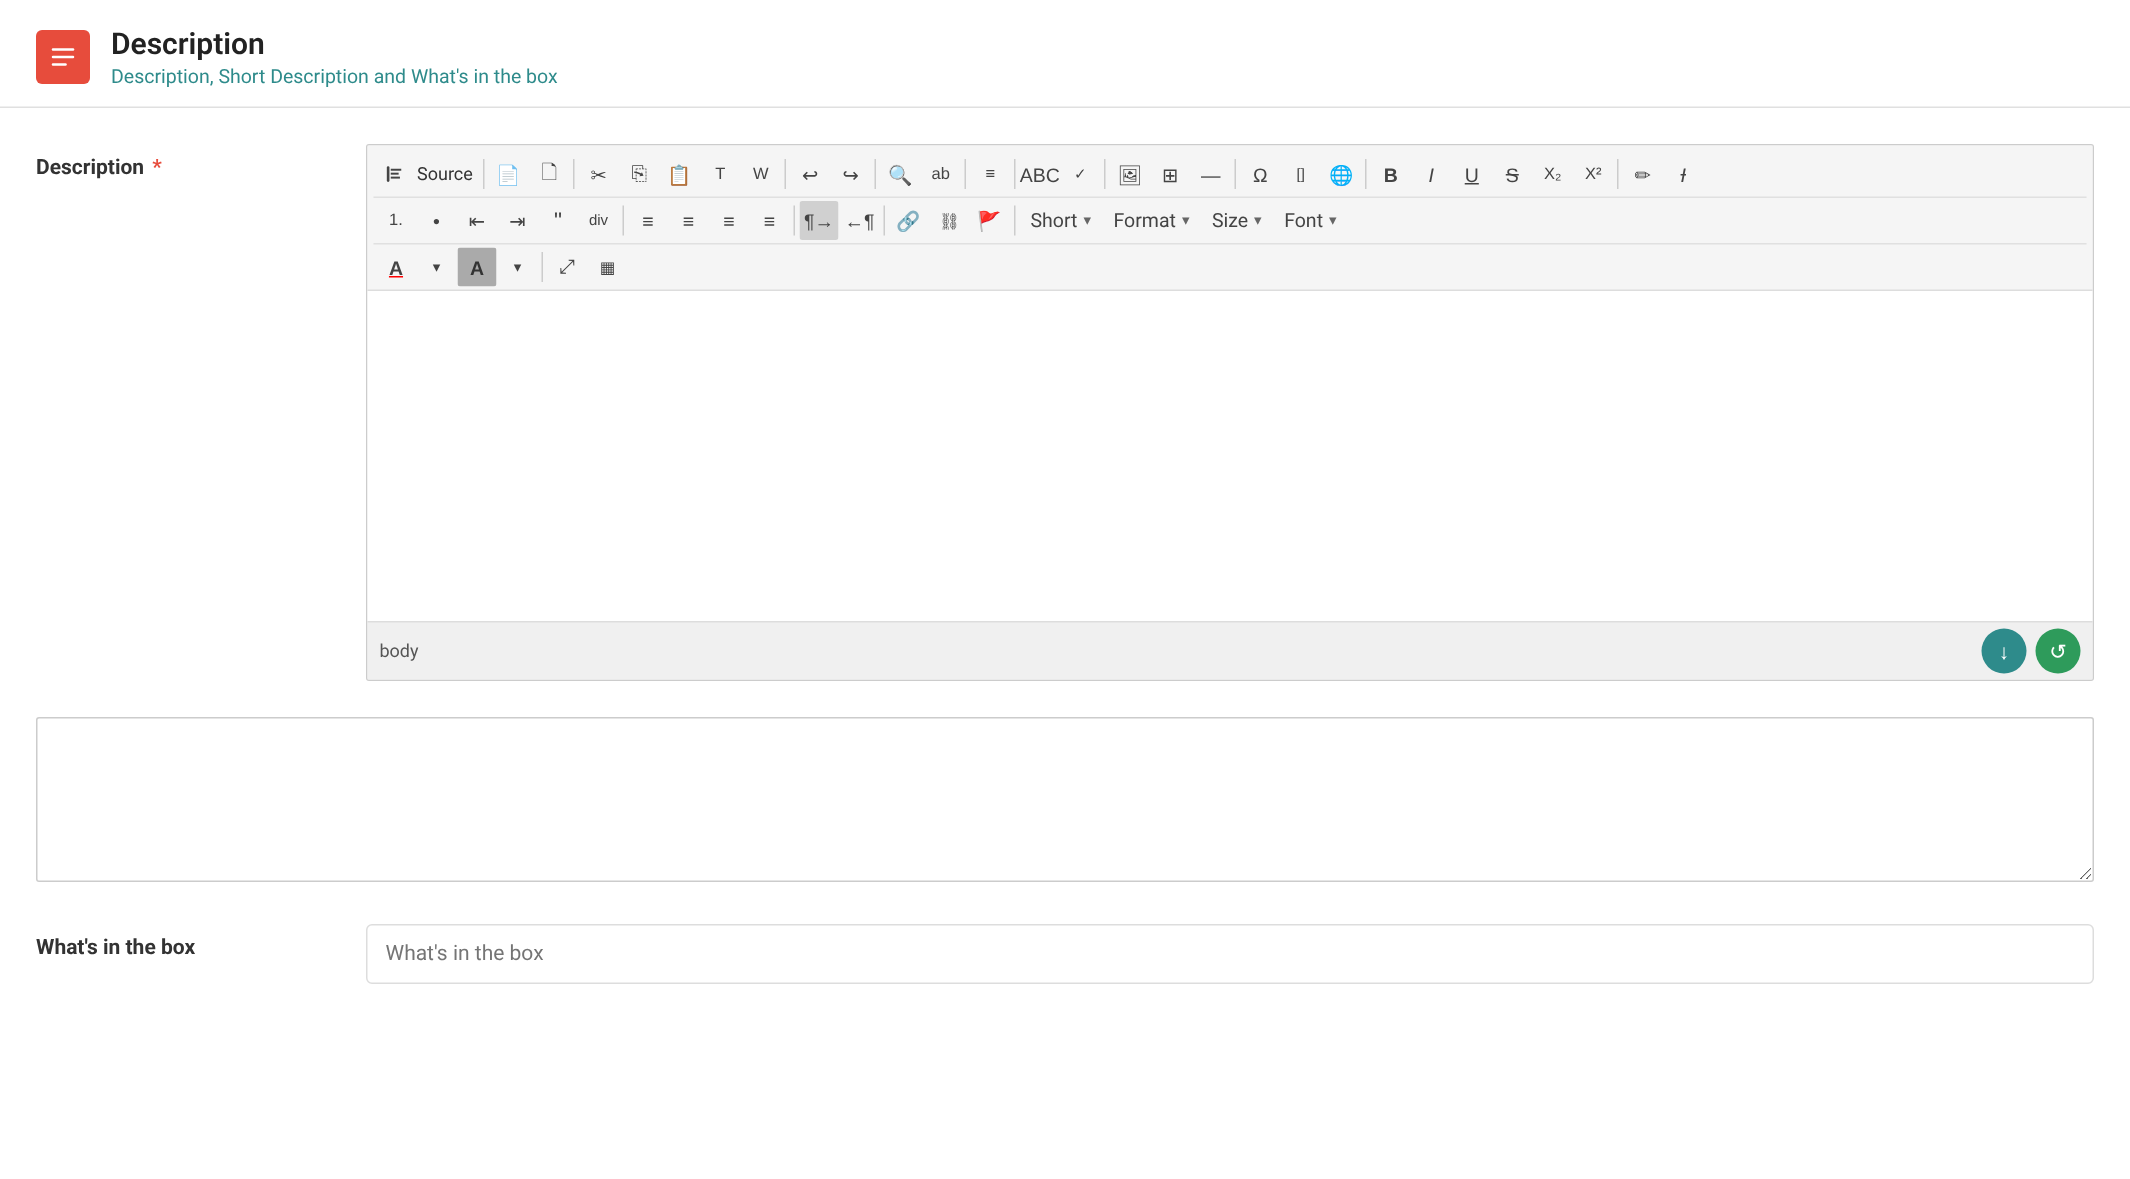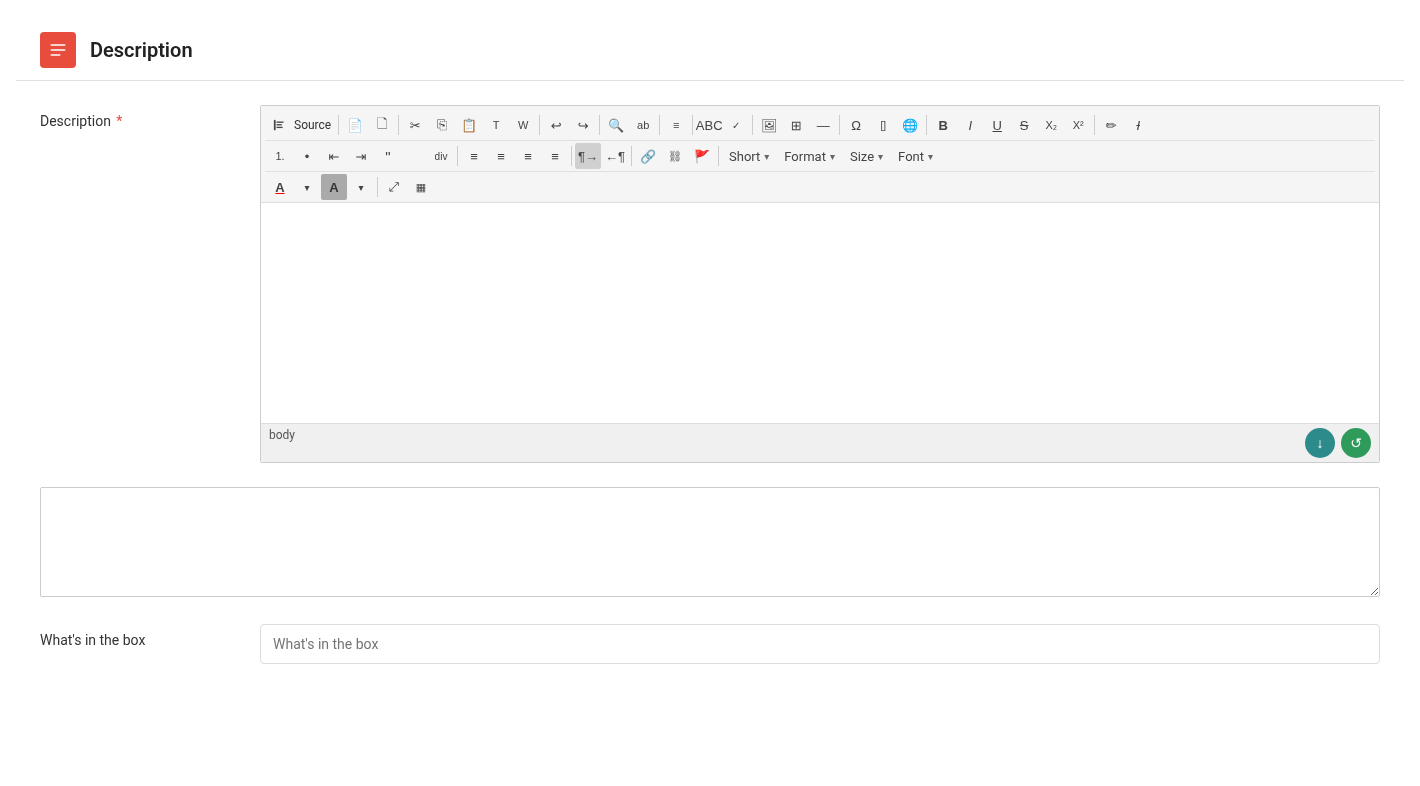--- a/index.html
+++ b/index.html
@@ -1,45 +1,45 @@
 <!DOCTYPE html>
 <html><head>
   <meta charset="utf-8">
   <style>
     * { box-sizing: border-box; margin: 0; padding: 0; }
     body { font-family: -apple-system, BlinkMacSystemFont, 'Segoe UI', Roboto, sans-serif; background: #f5f5f5; color: #333; font-size: 14px; }
 
-    .page-wrapper { background: #fff; min-height: 786px; padding: 16px; }
+    .page-wrapper { background: #fff; min-height: 786px; padding: 0; }
 
     .page-header { padding: 16px 24px 12px 24px; border-bottom: 1px solid #e0e0e0; display: flex; align-items: center; gap: 14px; }
     .header-icon { width: 36px; height: 36px; background: #e74c3c; border-radius: 4px; display: flex; align-items: center; justify-content: center; flex-shrink: 0; }
     .header-icon svg { width: 20px; height: 20px; fill: white; }
     .header-text { display: flex; flex-direction: column; }
     .header-title { font-size: 20px; font-weight: 600; color: #222; line-height: 1.3; }
     .header-subtitle { font-size: 13px; color: #2e8b8b; margin-top: 2px; }
 
     .form-body { padding: 24px 24px; }
 
     .form-row { display: flex; align-items: flex-start; margin-bottom: 24px; }
-    .form-label { width: 220px; flex-shrink: 0; font-size: 14px; font-weight: 400; color: #333; padding-top: 8px; }
+    .form-label { width: 220px; flex-shrink: 0; font-size: 14px; font-weight: 700; color: #333; padding-top: 8px; }
     .required { color: #e74c3c; margin-left: 2px; }
     .form-control { flex: 1; }
 
     
     .rte-wrapper { border: 1px solid #ccc; background: #fff; border-radius: 2px; }
     .rte-toolbar { background: #f5f5f5; border-bottom: 1px solid #ddd; padding: 4px 4px 0 4px; }
     .toolbar-row { display: flex; align-items: center; flex-wrap: wrap; gap: 1px; padding: 2px 2px; border-bottom: 1px solid #e0e0e0; }
     .toolbar-row:last-child { border-bottom: none; }
     .toolbar-btn { width: 26px; height: 26px; display: inline-flex; align-items: center; justify-content: center; background: transparent; border: 1px solid transparent; border-radius: 2px; cursor: pointer; color: #444; font-size: 13px; transition: background 0.1s; flex-shrink: 0; }
     .toolbar-separator { width: 1px; height: 20px; background: #ccc; margin: 0 2px; }
     .toolbar-dropdown { display: inline-flex; align-items: center; height: 26px; padding: 0 6px; background: transparent; border: 1px solid transparent; border-radius: 2px; cursor: pointer; color: #444; font-size: 13px; gap: 4px; }
     .toolbar-dropdown .chevron { font-size: 10px; color: #666; }
 
     .rte-content { min-height: 220px; background: #fff; padding: 8px; outline: none; position: relative; }
-    .rte-footer { background: #f0f0f0; border-top: 1px solid #ddd; padding: 4px 8px; font-size: 12px; color: #555; display: flex; align-items: flex-start; justify-content: space-between; }
+    .rte-footer { background: #f0f0f0; border-top: 1px solid #ddd; padding: 4px 8px; font-size: 12px; color: #555; display: flex; align-items: center; justify-content: space-between; }
     .rte-footer-left { display: flex; align-items: center; }
     .rte-footer-right { display: flex; align-items: center; gap: 6px; }
     .rte-action-btn { width: 30px; height: 30px; border-radius: 50%; display: inline-flex; align-items: center; justify-content: center; cursor: pointer; font-size: 14px; border: none; color: white; }
     .rte-action-btn.teal { background: #2e8b8b; }
     .rte-action-btn.green { background: #2e9b5b; }
 
     
     .short-desc-textarea { width: 100%; min-height: 110px; border: 1px solid #ccc; border-radius: 2px; padding: 8px; font-size: 14px; resize: vertical; outline: none; font-family: inherit; }
 
     
@@ -61,20 +61,21 @@
   <div class="page-header">
     <div class="header-icon">
       <svg viewBox="0 0 24 24">
         <rect x="3" y="5" width="18" height="2" rx="1"></rect>
         <rect x="3" y="11" width="18" height="2" rx="1"></rect>
         <rect x="3" y="17" width="12" height="2" rx="1"></rect>
       </svg>
     </div>
     <div class="header-text">
       <div class="header-title">Description</div>
+      <div class="header-subtitle">Description, Short Description and What's in the box</div>
     </div>
   </div>
 
   <div class="form-body">
 
     <div class="form-row">
       <div class="form-label">
         <span>Description</span><span class="required"> *</span>
       </div>
       <div class="form-control">
@@ -130,21 +131,21 @@
               <button class="toolbar-btn" title="Remove Format">✏</button>
               <button class="toolbar-btn btn-italic" title="Remove Format2" style="text-decoration:line-through;font-style:italic;">I</button>
             </div>
 
             <div class="toolbar-row">
               <button class="toolbar-btn" title="Ordered List" style="font-size:11px;">1.</button>
               <button class="toolbar-btn" title="Unordered List">•</button>
               <button class="toolbar-btn" title="Outdent">⇤</button>
               <button class="toolbar-btn" title="Indent">⇥</button>
               <button class="toolbar-btn" title="Blockquote" style="font-size:15px;">"</button>
-              <button class="toolbar-btn" title="Insert Div" style="font-size:10px;margin-left:26px;">div</button>
+              <button class="toolbar-btn" title="Insert Div" style="font-size:10px;">div</button>
               <div class="toolbar-separator"></div>
               <button class="toolbar-btn" title="Align Left">≡</button>
               <button class="toolbar-btn" title="Align Center">≡</button>
               <button class="toolbar-btn" title="Align Right">≡</button>
               <button class="toolbar-btn" title="Justify">≡</button>
               <div class="toolbar-separator"></div>
               <button class="toolbar-btn active" title="Left to Right">¶→</button>
               <button class="toolbar-btn" title="Right to Left">←¶</button>
               <div class="toolbar-separator"></div>
               <button class="toolbar-btn" title="Link">🔗</button>

